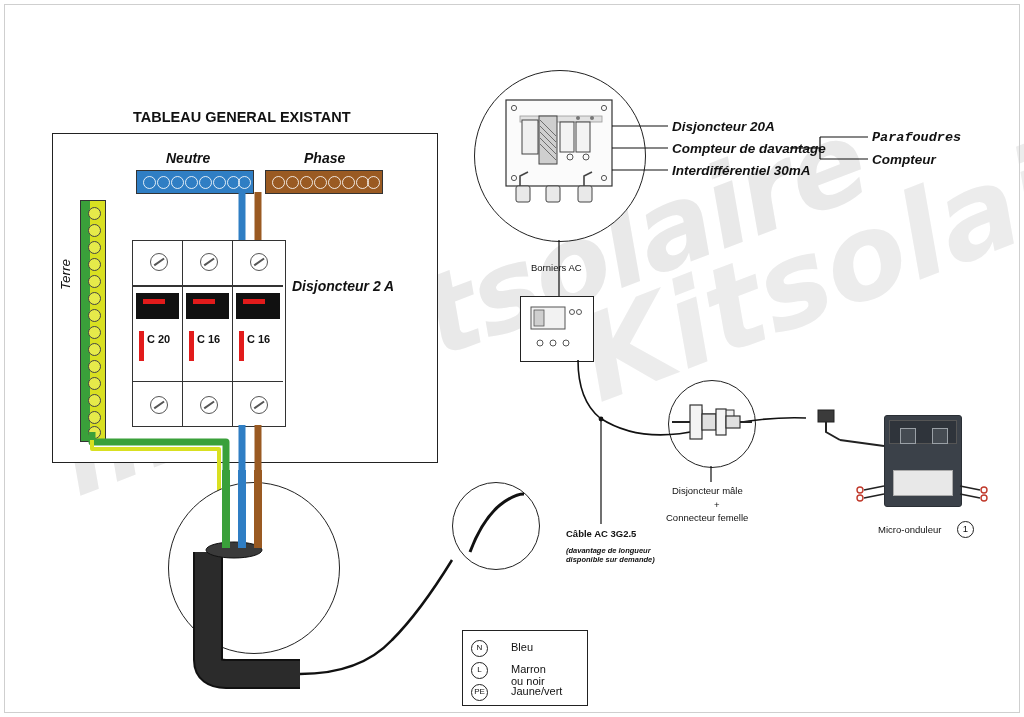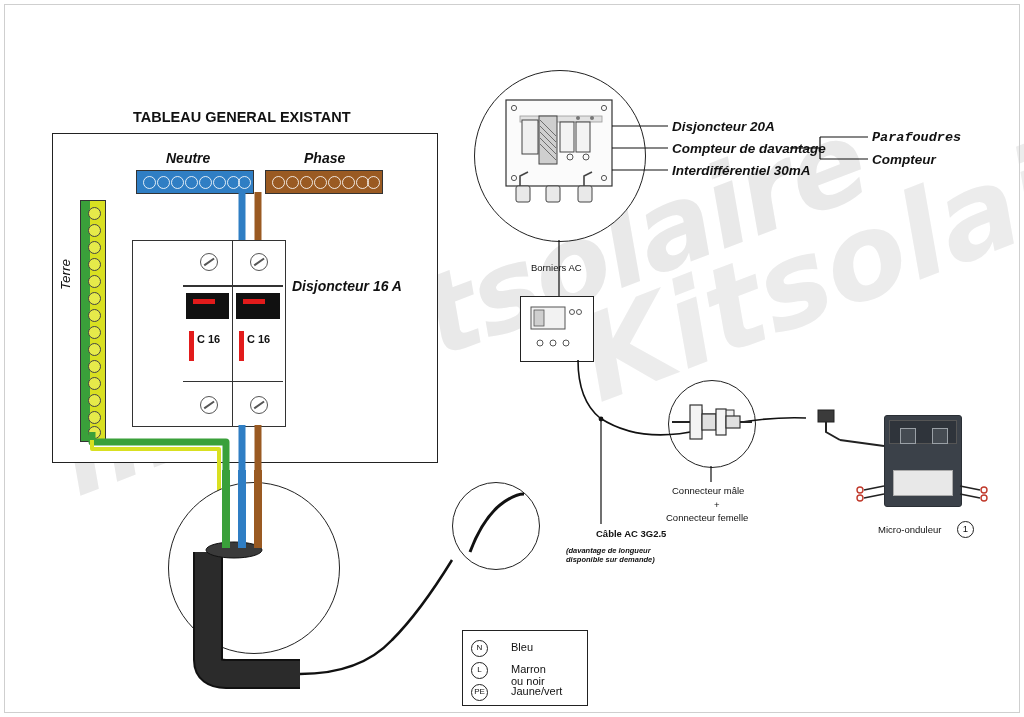--- a/index.html
+++ b/index.html
@@ -195,21 +195,21 @@
   .coffret-label { left:531px; top:262px; font-size:9.5px; }
 
   
   .lbl-disj20  { left:672px; top:119px; font-size:13.5px; font-style:italic; font-weight:bold; }
   .lbl-compteur{ left:672px; top:141px; font-size:13.5px; font-style:italic; font-weight:bold; }
   .lbl-inter   { left:672px; top:163px; font-size:13.5px; font-style:italic; font-weight:bold; }
   .lbl-parafoudres { left:872px; top:130px; font-size:13.5px; font-style:italic; font-weight:bold;font-family:Liberation Mono, monospace; }
   .lbl-borniers    { left:872px; top:152px; font-size:13.5px; font-style:italic; font-weight:bold; }
 
   .lbl-cable-ac {
-    left:566px; top:528px; font-size:9.5px; font-weight:bold; text-align:left;margin-left:30px;
+    left:566px; top:528px; font-size:9.5px; font-weight:bold; text-align:left;
   }
   .lbl-cable-sub {
     left:566px; top:546px; font-size:7.5px; font-weight:bold; font-style:italic;
     line-height:1.25; white-space:normal; width:92px;
   }
   .lbl-conn-m { left:672px; top:485px; font-size:9.5px; }
   .lbl-plus   { left:714px; top:499px; font-size:9.5px; }
   .lbl-conn-f { left:666px; top:512px; font-size:9.5px; }
   .lbl-micro  { left:878px; top:524px; font-size:9.5px; }
 
@@ -315,20 +315,32 @@
         <i style="left:34px"></i>
         <i style="left:48px"></i>
       <i style="left:62px"></i>
         <i style="left:76px"></i>
         <i style="left:90px"></i>
         <i style="left:101px"></i>
     </div>
   </div>
 
   <div class="breaker-block">
+    <div class="breaker" style="left:0">
+      <div class="brk-screw top"></div>
+      <div class="brk-sep t"></div>
+      <div class="brk-body">
+        <div class="brk-black"></div>
+        <div class="brk-red-a"></div>
+        <div class="brk-red-b"></div>
+        <div class="brk-text">C 20</div>
+      </div>
+      <div class="brk-sep b"></div>
+      <div class="brk-screw bot"></div>
+    </div>
     <div class="breaker" style="left:50px">
       <div class="brk-screw top"></div>
       <div class="brk-sep t"></div>
       <div class="brk-body">
         <div class="brk-black"></div>
         <div class="brk-red-a"></div>
         <div class="brk-red-b"></div>
         <div class="brk-text">C 16</div>
       </div>
       <div class="brk-sep b"></div>
@@ -341,21 +353,21 @@
         <div class="brk-black"></div>
         <div class="brk-red-a"></div>
         <div class="brk-red-b"></div>
         <div class="brk-text">C 16</div>
       </div>
       <div class="brk-sep b"></div>
       <div class="brk-screw bot"></div>
     </div>
   </div>
 
-  <div class="lbl disj16-label">Disjoncteur 16 A</div>
+  <div class="lbl disj16-label">Disjoncteur 2 A</div>
 
   <svg class="overlay">
 
     <path d="M 242 192 L 242 240" stroke="#2f7ec4" stroke-width="7" fill="none"></path>
     <path d="M 258 192 L 258 240" stroke="#9a5a22" stroke-width="7" fill="none"></path>
 
     <path d="M 242 425 L 242 560" stroke="#2f7ec4" stroke-width="7" fill="none"></path>
     <path d="M 258 425 L 258 560" stroke="#9a5a22" stroke-width="7" fill="none"></path>
 
     <path d="M 92 432 L 92 442 L 226 442 L 226 560" stroke="#3aa03a" stroke-width="7" fill="none" stroke-linejoin="round"></path>
@@ -480,21 +492,21 @@
     <rect x="690" y="405" width="12" height="34" fill="#f4f4f4" stroke="#333" stroke-width="1.2"></rect>
     <rect x="702" y="414" width="14" height="16" fill="#e0e0e0" stroke="#333" stroke-width="1.2"></rect>
     <rect x="716" y="409" width="10" height="26" fill="#f4f4f4" stroke="#333" stroke-width="1.2"></rect>
     <rect x="726" y="416" width="14" height="12" fill="#e0e0e0" stroke="#333" stroke-width="1.2"></rect>
     <line x1="672" y1="422" x2="690" y2="422" stroke="#222" stroke-width="2"></line>
     <line x1="740" y1="422" x2="752" y2="422" stroke="#222" stroke-width="2"></line>
   </svg>
 
   <div class="lbl lbl-cable-ac">Câble AC 3G2.5</div>
   <div class="lbl lbl-cable-sub">(davantage de longueur disponible sur demande)</div>
-  <div class="lbl lbl-conn-m">Connecteur mâle</div>
+  <div class="lbl lbl-conn-m">Disjoncteur mâle</div>
   <div class="lbl lbl-plus">+</div>
   <div class="lbl lbl-conn-f">Connecteur femelle</div>
 
   <div class="micro">
     <div class="top-strip">
       <div class="sq" style="left:10px"></div>
       <div class="sq" style="left:42px"></div>
     </div>
     <div class="label-area"></div>
   </div>

